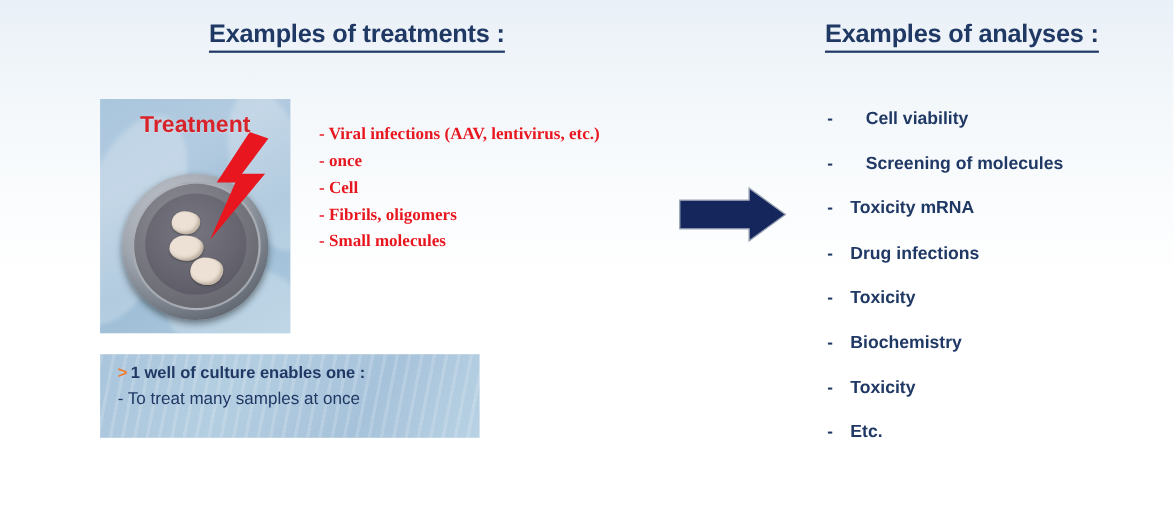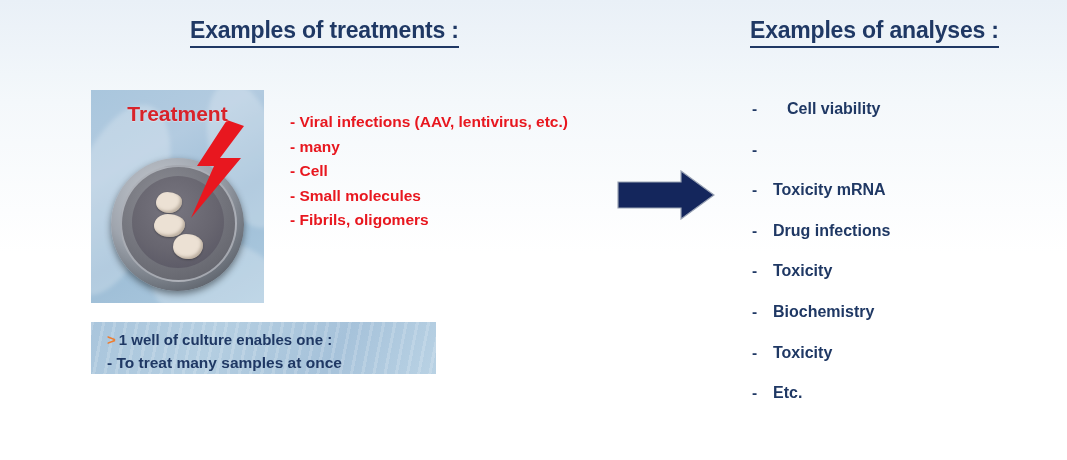--- a/index.html
+++ b/index.html
@@ -115,30 +115,31 @@
   
   #treatment-list {
     position: absolute;
     left: 290px;
     top: 110px;
     font-size: 15.5px;
     font-weight: bold;
     color: #e8171f;
     line-height: 24.5px;
     white-space: nowrap;
+    font-family: Liberation Serif, serif;
   }
   #treatment-list .row { display: block; }
 
   
   #info-box {
     position: absolute;
     left: 91px;
     top: 322px;
     width: 345px;
-    height: 52px;
+    height: 76px;
     background:
       repeating-linear-gradient(101deg, rgba(255,255,255,0.16) 0px, rgba(255,255,255,0.16) 3px, rgba(255,255,255,0.0) 3px, rgba(255,255,255,0.0) 11px),
       linear-gradient(120deg, #a9c5dc 0%, #b4cee1 35%, #a6c2da 70%, #b9d2e4 100%);
     padding: 7px 0 0 16px;
     box-sizing: border-box;
     overflow: hidden;
   }
   #info-line-1 {
     font-size: 15px;
     font-weight: bold;
@@ -146,21 +147,21 @@
     line-height: 22px;
     white-space: nowrap;
   }
   #info-marker {
     color: #ed7d31;
     font-weight: bold;
     margin-right: 3px;
   }
   #info-line-2 {
     font-size: 15.5px;
-    font-weight: bold;
+    font-weight: normal;
     color: #1f3864;
     line-height: 23px;
     white-space: nowrap;
   }
 
   
   #arrow-icon {
     position: absolute;
     left: 617px;
     top: 170px;
@@ -228,44 +229,45 @@
 
     <svg id="bolt-icon" viewBox="0 0 58 98">
       <polygon points="40,0 10,46 27,46 4,98 54,38 33,38 57,6" fill="#e8171f"></polygon>
     </svg>
 
     <div id="treatment-label">Treatment</div>
   </div>
 
   <div id="treatment-list">
     <span class="row">- Viral infections (AAV, lentivirus, etc.)</span>
-    <span class="row">- many</span>
+    <span class="row">- once</span>
     <span class="row">- Cell</span>
+    <span class="row">- Fibrils, oligomers</span>
     <span class="row">- Small molecules</span>
-    <span class="row">- Fibrils, oligomers</span>
   </div>
 
   <div id="info-box">
     <div id="info-line-1">
       <span id="info-marker">&gt;</span><span>1 well of culture enables one :</span>
     </div>
     <div id="info-line-2">- To treat many samples at once</div>
   </div>
 
   <svg id="arrow-icon" viewBox="0 0 98 50">
     <polygon points="1,12 64,12 64,1 97,25 64,49 64,38 1,38" fill="#14265c" stroke="#9aa3b4" stroke-width="1.2"></polygon>
   </svg>
 
   <div id="analyses-list">
     <div class="row indented">
       <span class="dash">-</span>
       <span class="txt">Cell viability</span>
     </div>
     <div class="row indented">
       <span class="dash">-</span>
+      <span class="txt">Screening of molecules</span>
     </div>
     <div class="row normal">
       <span class="dash">-</span>
       <span class="txt">Toxicity mRNA</span>
     </div>
     <div class="row normal">
       <span class="dash">-</span>
       <span class="txt">Drug infections</span>
     </div>
     <div class="row normal">

